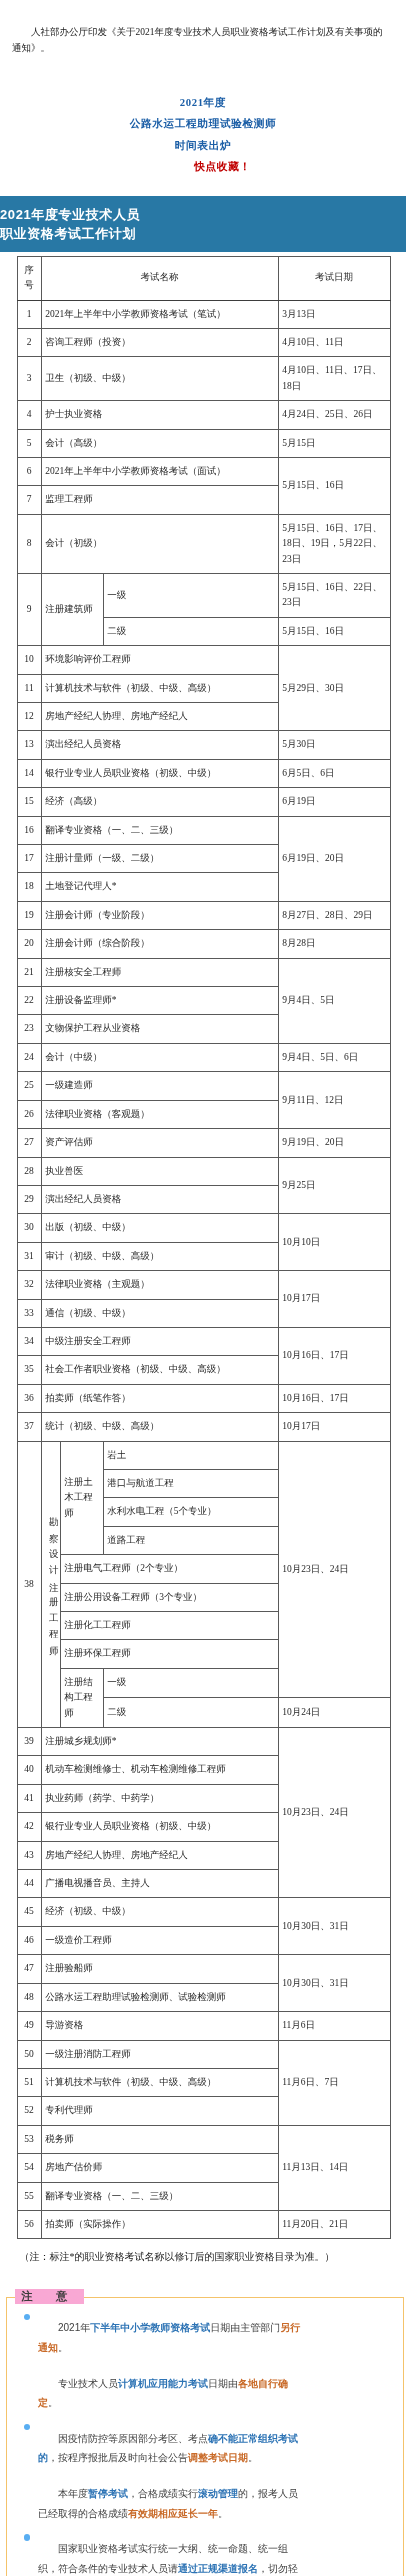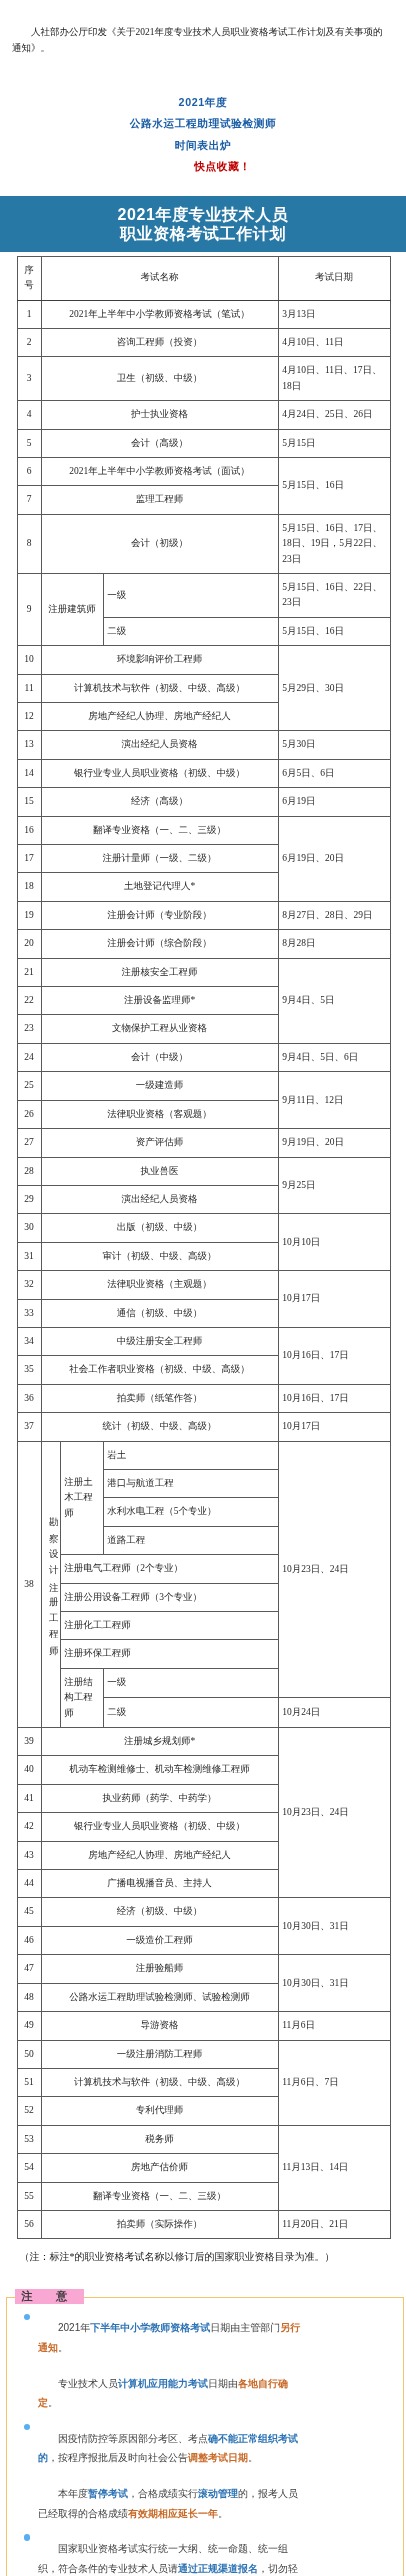--- a/index.html
+++ b/index.html
@@ -3,40 +3,40 @@
 <meta charset="utf-8">
 <style>
   html,body{margin:0;padding:0;background:#ffffff;}
   body{width:406px;font-family:"Liberation Serif",serif;color:#1f1f1f;}
   .page{width:406px;overflow:hidden;}
 
   
   .intro{margin:24px 15.4px 0 12px;font-size:9.5px;line-height:16px;text-indent:2em;color:#1a1a1a;}
 
   
-  .titles{margin-top:36px;text-align:center;font-family:Liberation Sans, sans-serif;}
+  .titles{margin-top:36px;text-align:center;font-family:Liberation Serif, serif;}
   .title-line{font-size:10.7px;font-weight:bold;color:#1b5ea6;line-height:21.4px;letter-spacing:0.6px;}
   .title-line.red{color:#c00000;padding-left:39px;}
 
   
-  .banner{margin-top:18px;background:#2878a5;color:#ffffff;text-align:center;
-          font-family:"Liberation Sans",sans-serif;font-weight:bold;font-size:16px;
+  .banner{margin-top:18px;background:#2878a5;color:#ffffff;
+          font-family:"Liberation Sans",sans-serif;font-weight:bold;font-size:13px;
           padding:9px 0 8.3px 0;line-height:19.6px;letter-spacing:0.6px;}
 
   
   table.exam{border-collapse:collapse;margin:3.6px 0 0 16.6px;width:374px;table-layout:fixed;
              font-size:9.5px;color:#262626;border:1.2px solid #3d3d3d;padding-left:8px;}
   table.exam col.c1{width:24px;} table.exam col.c2{width:19px;}
   table.exam col.c3{width:43px;} table.exam col.c4{width:175px;}
   table.exam col.c5{width:112px;}
   table.exam th, table.exam td{border:0.6px solid #595959;padding:6px 3.6px;line-height:15.4px;
              font-weight:normal;vertical-align:middle;word-break:break-all;}
   table.exam thead th{text-align:center;border-bottom:1.2px solid #3d3d3d;height:15.4px;}
   td.num{text-align:center;}
-  td.name{text-align:center;padding-left:10.7px;}
+  td.name{text-align:left;padding-left:10.7px;}
   td.sub{text-align:left;padding-left:6px;}
   td.grp{text-align:left;padding-left:4.8px;}
   td.date{text-align:left;padding-left:6px;margin-top:37px;}
   td.vtext{padding:3.6px 1.2px;text-align:center;}
   td.vtext span{writing-mode:vertical-rl;text-orientation:upright;letter-spacing:1.7em;
                 display:inline-block;line-height:16.6px;}
 
   
   .footnote{margin:10.7px 15.4px 0 19.6px;font-size:10px;line-height:14.3px;color:#1a1a1a;}
 

